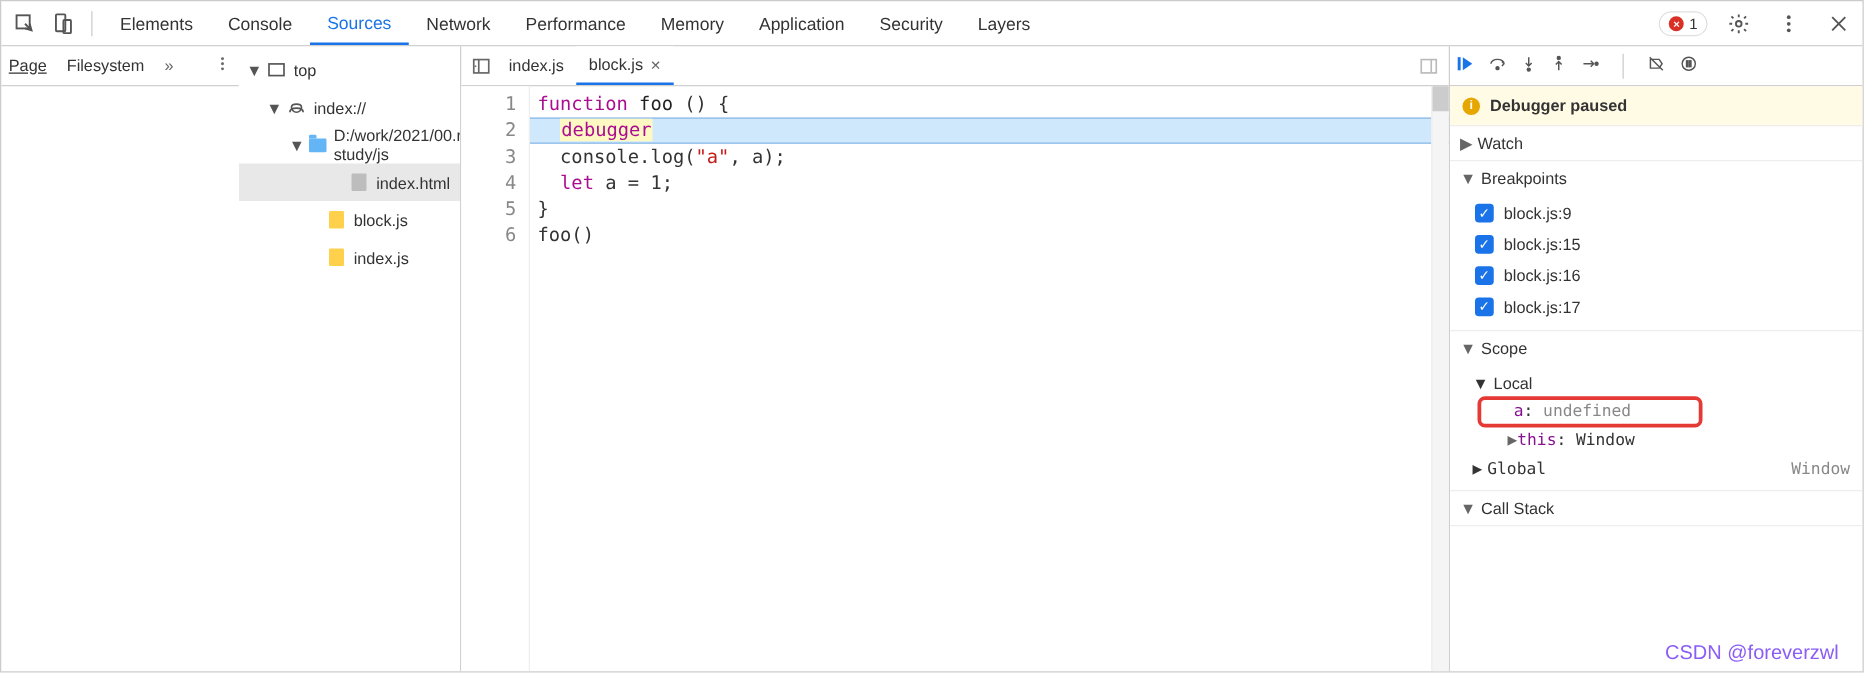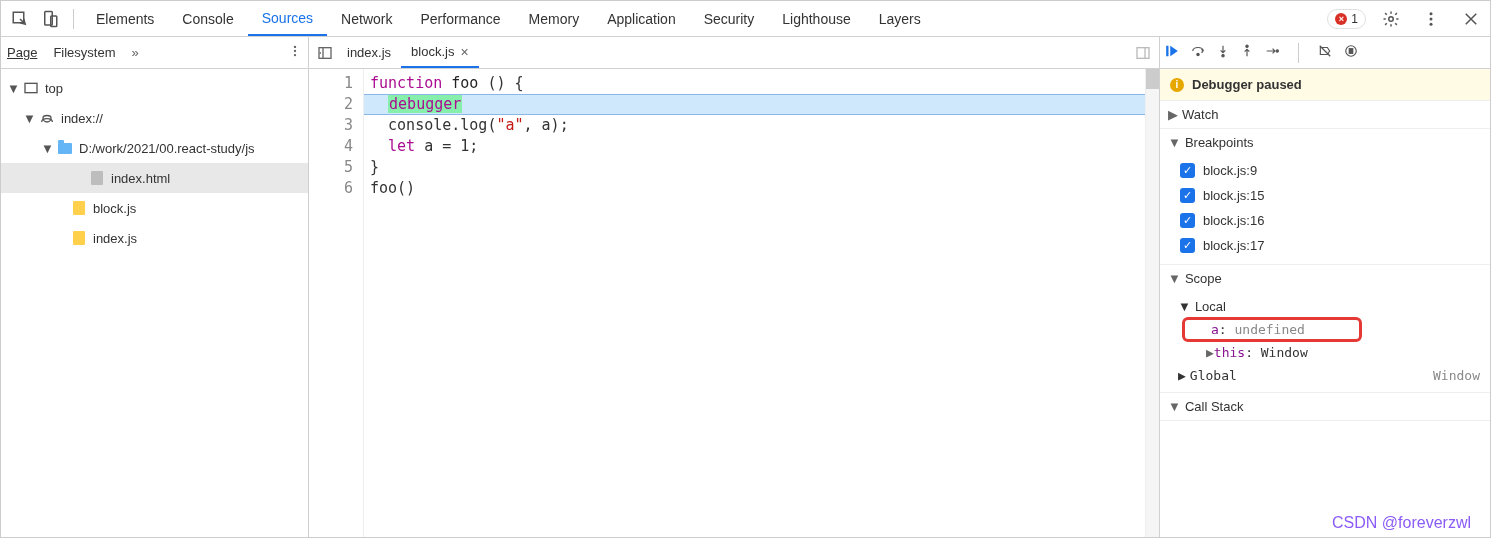--- a/index.html
+++ b/index.html
@@ -7,21 +7,21 @@
   .toolbar{height:36px;border-bottom:1px solid #d0d0d0;display:flex;align-items:center;padding:0 4px}
   .toolbar .ico{width:18px;height:18px;margin:0 6px;color:#555;display:flex;align-items:center;justify-content:center;cursor:pointer}
   .vdiv{width:1px;height:20px;background:#ccc;margin:0 8px}
   .tabs{display:flex;height:100%}
   .tabs .tab{padding:0 14px;height:100%;display:flex;align-items:center;color:#333;cursor:pointer;font-size:14px}
   .tabs .tab.active{color:#1a73e8;border-bottom:2px solid #1a73e8}
   .tb-right{margin-left:auto;display:flex;align-items:center;gap:10px}
   .err-badge{display:flex;align-items:center;gap:4px;border:1px solid #e0e0e0;border-radius:10px;padding:0 7px;height:20px;font-size:12px}
   .err-circle{width:12px;height:12px;border-radius:50%;background:#d93025;color:#fff;font-size:9px;display:flex;align-items:center;justify-content:center;font-weight:bold}
   .body{display:flex;height:calc(100% - 36px)}
-  .left{width:308px;border-right:1px solid #d0d0d0;display:flex;flex-direction:column}
+  .left{width:368px;border-right:1px solid #d0d0d0;display:flex;flex-direction:row}
   .left-tabs{height:32px;border-bottom:1px solid #d0d0d0;display:flex;align-items:center;padding:0 6px;gap:16px}
   .left-tabs .lt{font-size:13px;color:#333;cursor:pointer}
   .left-tabs .lt.active{text-decoration:underline}
   .left-tabs .sp{flex:1}
   .tree{padding:4px 0;overflow:auto}
   .tree .row{display:flex;align-items:center;height:30px;gap:6px;padding-left:8px;cursor:pointer}
   .tree .row.sel{background:#e8e8e8}
   .tree .tw{width:10px;color:#555}
   .tree .ic{width:16px;height:16px;display:flex;align-items:center;justify-content:center}
   .blue-folder{background:#64b5f6;width:14px;height:11px;border-radius:1px;position:relative}
@@ -37,21 +37,21 @@
   .editor{display:flex;font-family:Consolas,monospace;font-size:15px;flex:1;position:relative}
   .gutter{width:55px;text-align:right;color:#888;padding:4px 10px 0 0;background:#fff;border-right:1px solid #eee}
   .gutter div{height:21px;line-height:21px}
   .code{flex:1;padding:4px 0 16px 6px;position:relative}
   .code .ln{height:21px;line-height:21px;white-space:pre}
   .hl{position:absolute;left:0;right:0;top:25px;height:21px;background:#cfe8fc;border-top:1px solid #8ab8e6;border-bottom:1px solid #8ab8e6;z-index:0}
   .code .ln{position:relative;z-index:1}
   .kw{color:#aa0d91}
   .fn{color:#222}
   .str{color:#c41a16}
-  .dbg{background:#86efac;padding:0 1px}
+  .dbg{background:#fef9c3;padding:0 1px}
   .scroll{position:absolute;right:0;top:0;bottom:0;width:14px;background:#f5f5f5;border-left:1px solid #eee}
   .scroll .thumb{width:100%;height:20px;background:#ccc;position:absolute;top:0}
   .right{width:330px;display:flex;flex-direction:column;font-size:13px}
   .dbar{height:32px;border-bottom:1px solid #d0d0d0;display:flex;align-items:center;padding:0 4px;gap:10px}
   .dbar .ico{color:#555;cursor:pointer}
   .resume{color:#1a73e8;font-weight:bold}
   .paused{background:#fffbe5;border-bottom:1px solid #eee;padding:8px 10px;display:flex;align-items:center;gap:8px}
   .info-ic{width:14px;height:14px;border-radius:50%;background:#e6a700;color:#fff;font-size:10px;display:flex;align-items:center;justify-content:center;font-weight:bold}
   .paused b{font-weight:600}
   .sect{border-bottom:1px solid #eee}
@@ -90,21 +90,20 @@
   <span class="vdiv"></span>
   <div class="tabs">
     <div class="tab">Elements</div>
     <div class="tab">Console</div>
     <div class="tab active">Sources</div>
     <div class="tab">Network</div>
     <div class="tab">Performance</div>
     <div class="tab">Memory</div>
     <div class="tab">Application</div>
     <div class="tab">Security</div>
-    <div class="tab">Lighthouse</div>
     <div class="tab">Layers</div>
   </div>
   <div class="tb-right">
     <div class="err-badge">
       <span class="err-circle">×</span>
       <span>1</span>
     </div>
     <span class="ico">
         <svg viewBox="0 0 24 24" fill="none" stroke="currentColor" stroke-width="2">
           <circle cx="12" cy="12" r="3"></circle>

